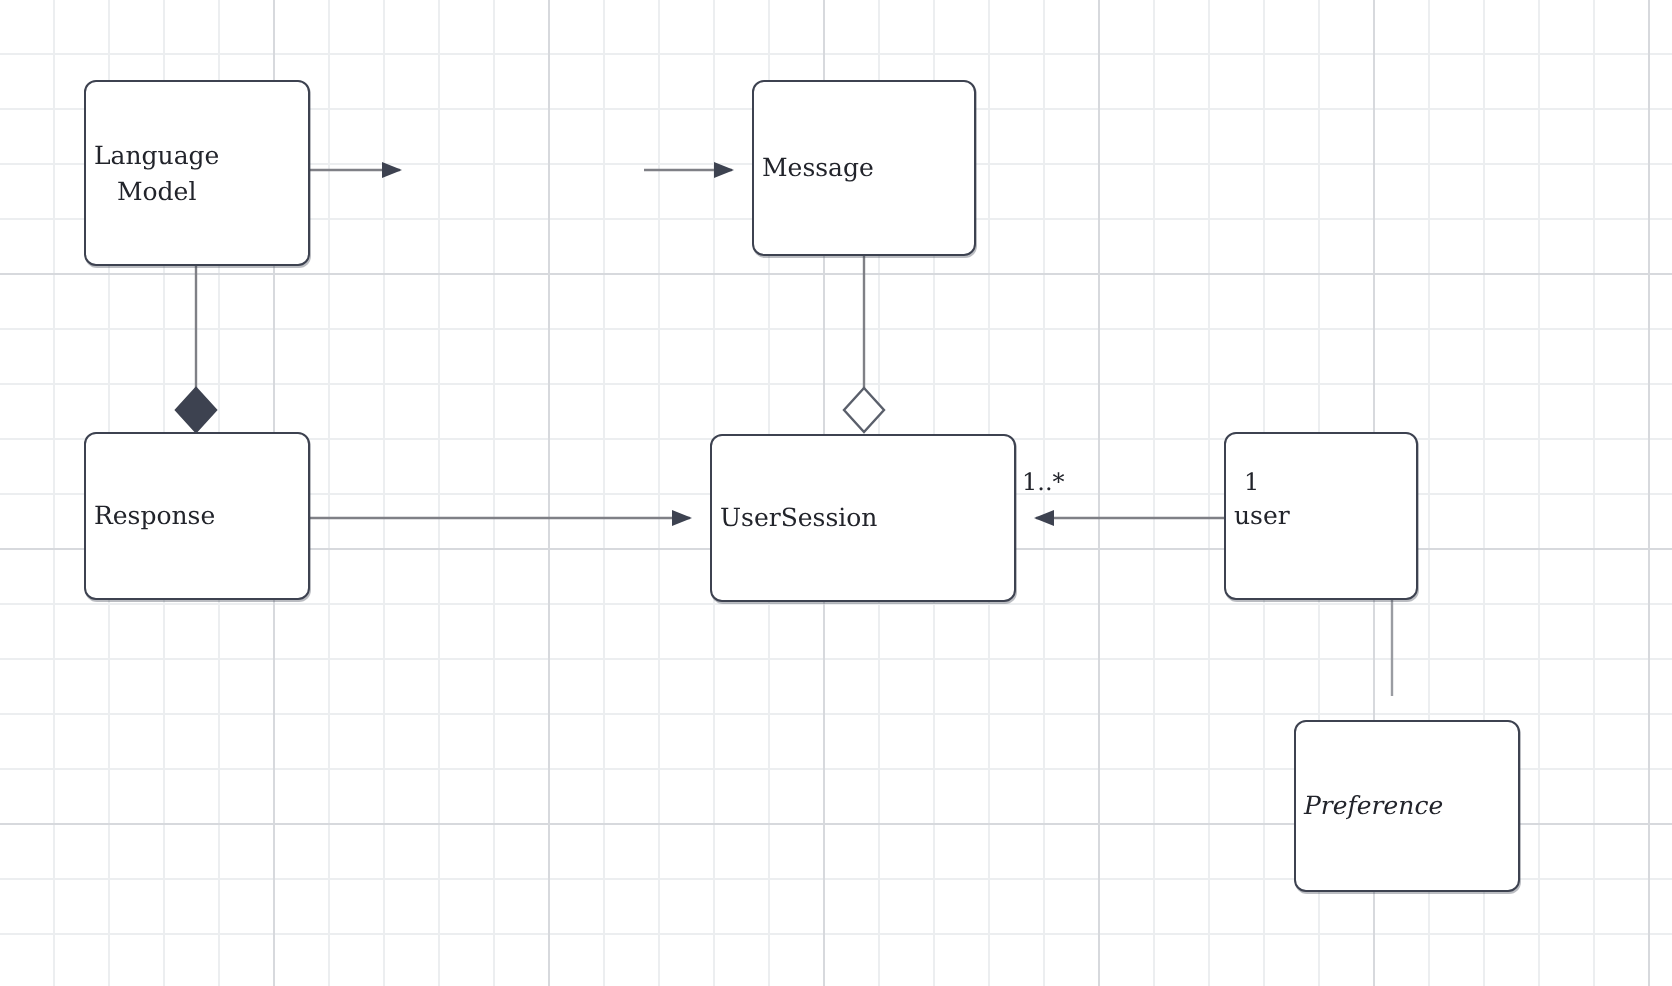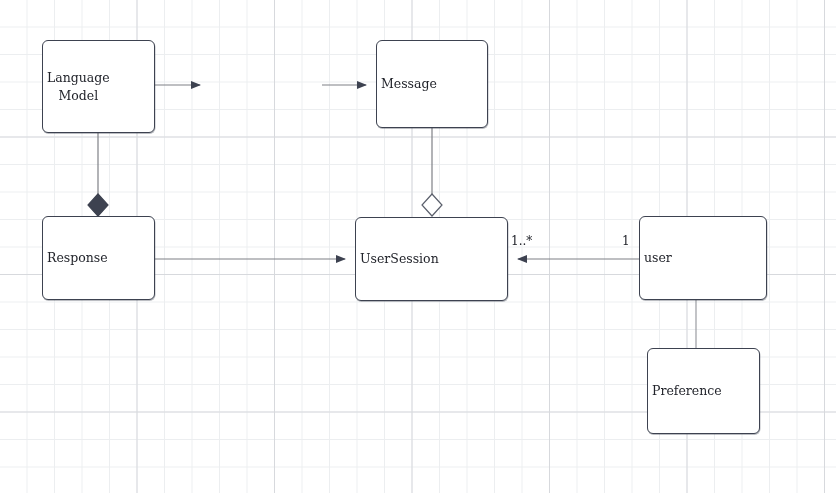--- a/index.html
+++ b/index.html
@@ -123,25 +123,25 @@
   </div>
 
   <div class="node" style="left:42px; top:216px; width:113px; height:84px;">
     <span class="node-label">Response</span>
   </div>
 
   <div class="node" style="left:355px; top:217px; width:153px; height:84px;">
     <span class="node-label">UserSession</span>
   </div>
 
-  <div class="node" style="left:639px; top:216px; width:128px; height:84px;">
+  <div class="node" style="left:612px; top:216px; width:97px; height:84px;">
     <span class="node-label">user</span>
   </div>
 
-  <div class="node" style="left:647px; top:348px; width:113px; height:86px;">
+  <div class="node" style="left:647px; top:360px; width:113px; height:86px;font-style:italic;">
     <span class="node-label">Preference</span>
   </div>
 
   <span class="edge-label" style="left:511px; top:234px;">1..*</span>
 
   <span class="edge-label" style="left:622px; top:234px;">1</span>
 
 </div>
 
 </body></html>

